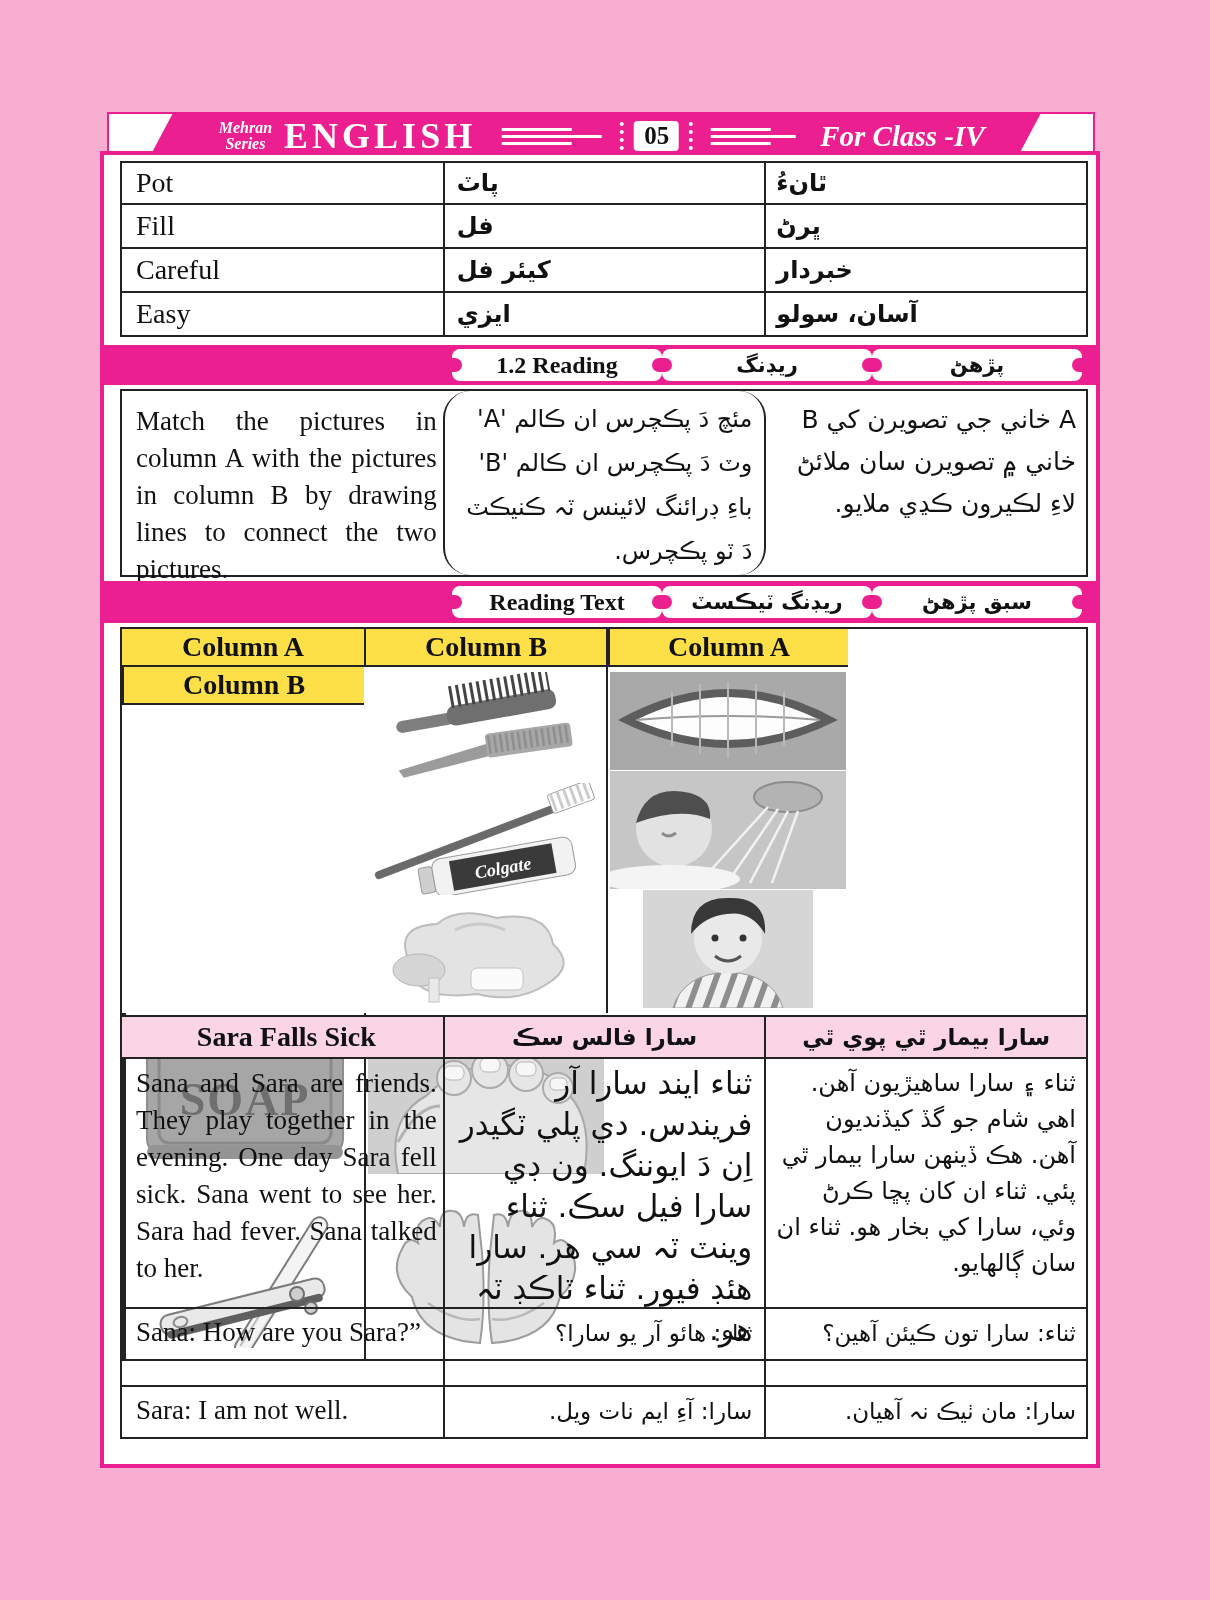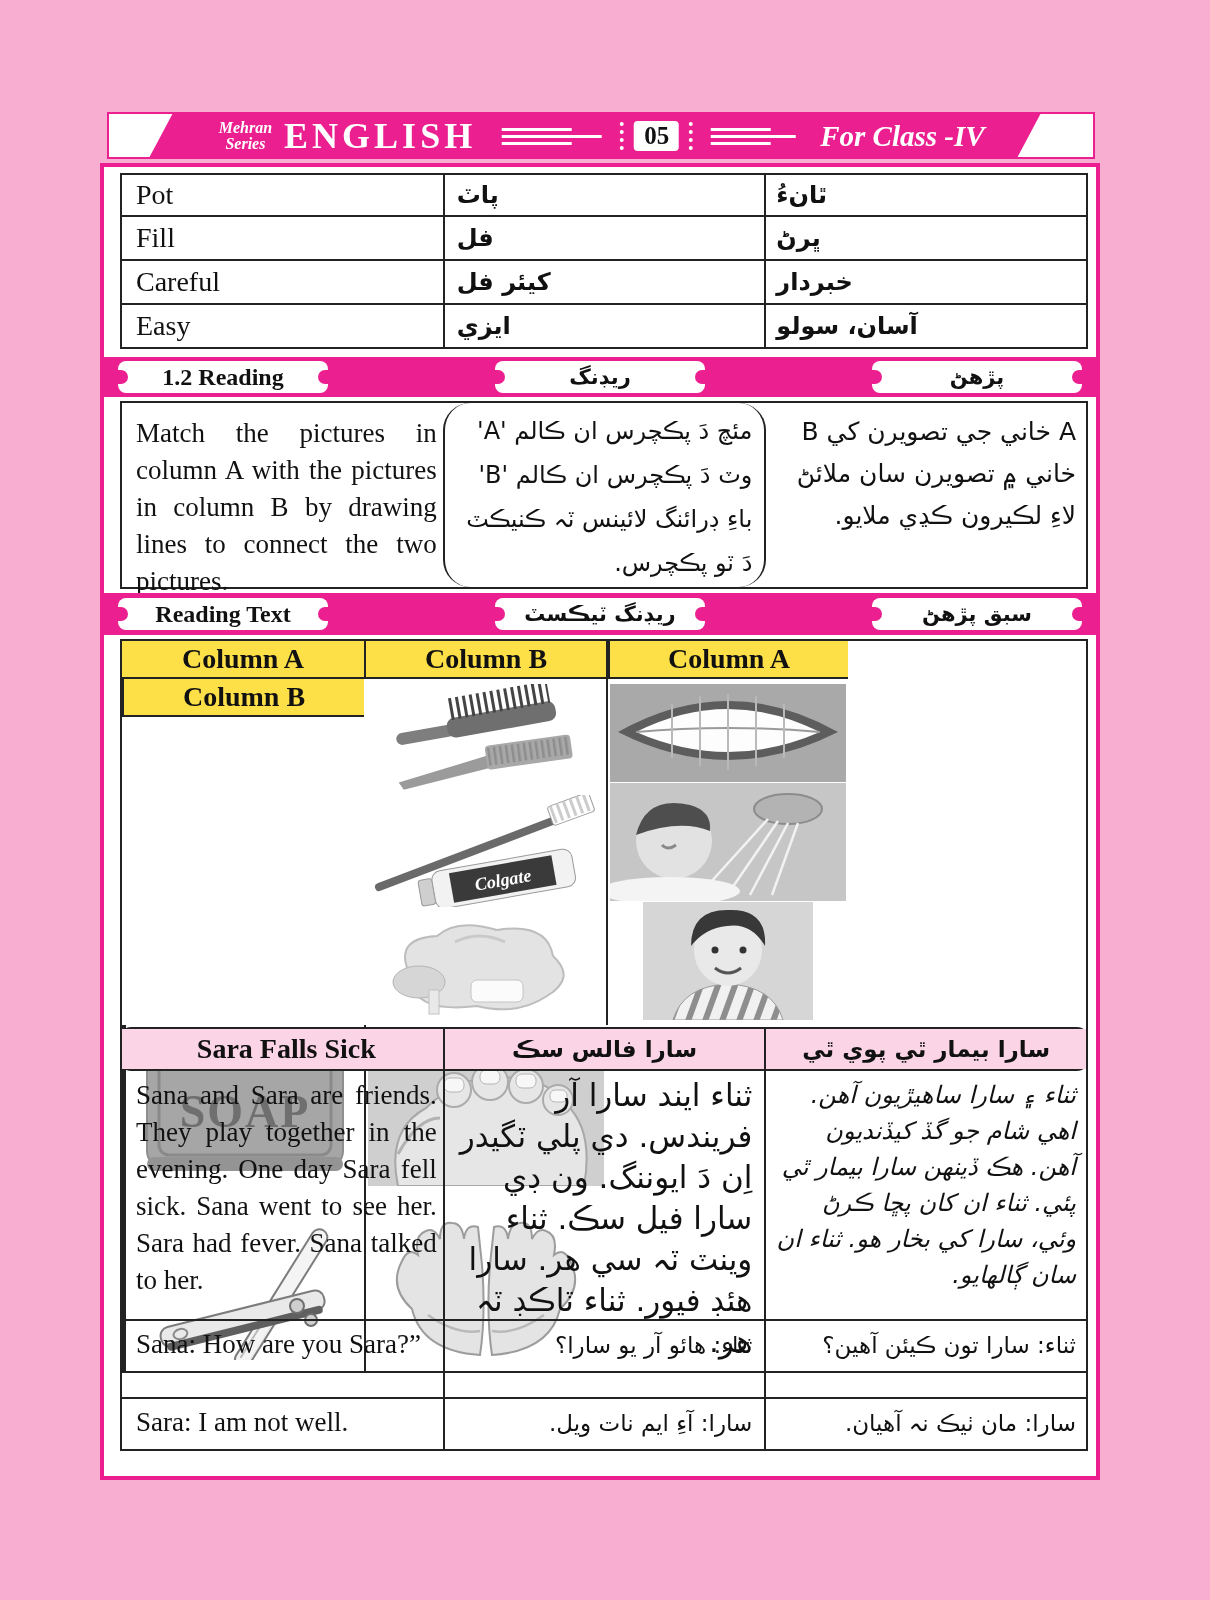--- a/index.html
+++ b/index.html
@@ -27,39 +27,39 @@
   .deco-lines { display:flex; flex-direction:column; gap:4px; margin:0 10px; }
   .deco-lines i { display:block; height:3px; background:#fff; }
   .deco-dots { width:0; height:28px; border-left:4px dotted #fff; margin:0 8px; }
   .page-badge {
     background:#fff; color:#111; font-weight:bold; font-size:25px;
     padding:0 10px; border-radius:6px; border:2px solid #EB1F8F; line-height:30px;
   }
   .class-label { font-style:italic; font-weight:bold; font-size:29px; margin-left:14px; }
 
   .content-box {
-    position:absolute; left:100px; top:163px; width:1000px; height:1317px;
+    position:absolute; left:100px; top:151px; width:1000px; height:1317px;
     background:#fff; border:4px solid #EB1F8F;
   }
 
   
   .row3 { display:flex; border:2px solid #222; border-top:none; }
   .row3.first { border-top:2px solid #222; }
   .c-en { width:322px; padding:5px 6px 5px 14px; font-size:28px; }
   .c-mid { width:325px; padding:5px 12px; font-size:25px; font-family:"DejaVu Sans", sans-serif; direction:rtl; text-align:right; border-left:2px solid #222; border-right:2px solid #222; }
   .c-sd { width:321px; padding:5px 10px; font-size:25px; font-family:"DejaVu Sans", sans-serif; direction:rtl; text-align:right; }
 
   .vocab { position:absolute; left:16px; top:6px; width:968px; }
   .vocab .row3 { height:44px; align-items:center; }
   .vocab .c-en, .vocab .c-mid, .vocab .c-sd { height:100%; display:flex; align-items:center; }
   .vocab .c-mid, .vocab .c-sd { justify-content:flex-end; font-weight:bold; font-size:24px; }
 
   .banner {
     position:absolute; left:0; width:992px; height:40px; background:#EB1F8F;
-    display:flex; align-items:center; justify-content:space-between; padding:0 14px;
+    display:flex; align-items:center; justify-content:flex-end; padding:0 14px;
   }
   .pill {
     background:#fff; border-radius:8px; height:32px; min-width:210px;
     display:flex; align-items:center; justify-content:center;
     font-weight:bold; font-size:24px; position:relative; padding:0 24px;
   }
   .pill:before, .pill:after {
     content:""; position:absolute; top:50%; width:10px; height:14px; background:#EB1F8F;
     transform:translateY(-50%);
   }
@@ -83,27 +83,27 @@
   .m-hcell + .m-hcell { border-left:2px solid #222; }
   .m-cell { width:242px; height:346px; background:#fff; display:flex; flex-direction:column; align-items:center; justify-content:space-around; padding:4px 2px; }
   .m-cell + .m-cell { border-left:2px solid #222; }
   .b-heavy { border-left-width:4px !important; }
 
   
   .sara { position:absolute; left:16px; top:860px; width:968px; }
   .sara-hdr .c-en, .sara-hdr .c-mid, .sara-hdr .c-sd {
     background:#FBD5E5; font-weight:bold; display:flex; align-items:center; justify-content:center;
   }
-  .sara-hdr { height:44px;border-radius:11px; }
+  .sara-hdr { height:44px; }
   .sara-hdr .c-en { font-size:28px; }
   .sara-hdr .c-mid, .sara-hdr .c-sd { font-size:23px; }
   .sara-body { height:250px; }
   .sara-body .c-en { font-size:27px; line-height:37px; text-align:justify; padding-top:6px; }
   .sara-body .c-mid { font-size:31px; line-height:41px; padding-top:4px; }
-  .sara-body .c-sd { font-size:24px; line-height:36px; padding-top:6px;font-style:italic; }
+  .sara-body .c-sd { font-size:24px; line-height:36px; padding-top:6px; }
   .sara-d1 { height:78px; }
   .sara-d2 { height:52px; }
   .sara-d1 .c-en, .sara-d2 .c-en { font-size:27px; line-height:37px; text-align:justify; }
   .sara-d1 .c-mid, .sara-d2 .c-mid, .sara-d1 .c-sd, .sara-d2 .c-sd { font-size:23px; line-height:38px; }
 
   svg text { font-family:"Liberation Serif", serif; }
 </style>
 </head>
 <body>
 

